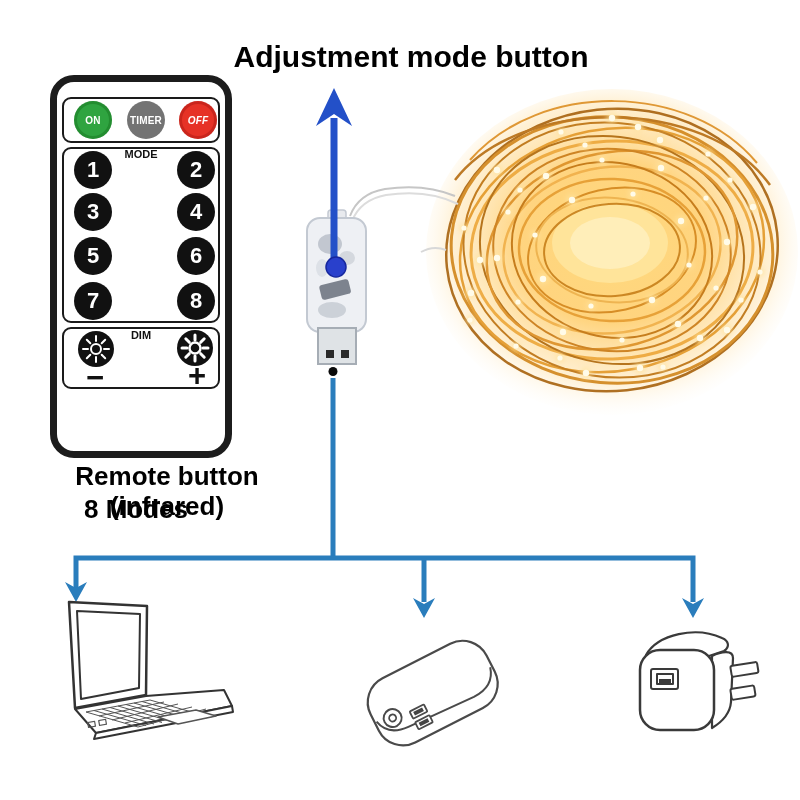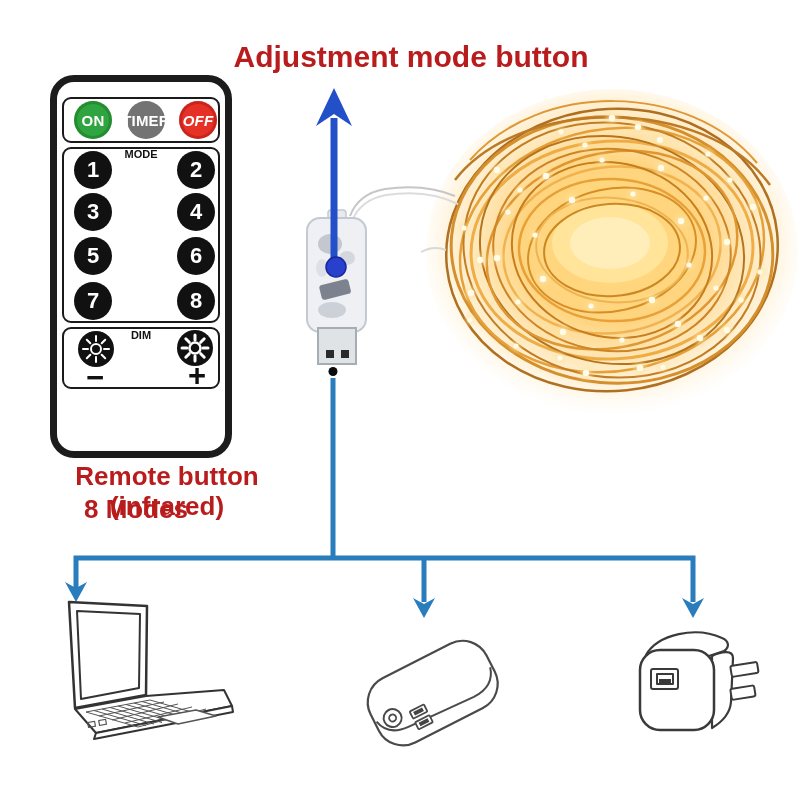--- a/index.html
+++ b/index.html
@@ -1,38 +1,38 @@
 <!DOCTYPE html>
 <html><head>
 <meta charset="utf-8">
 <style>
   html,body{margin:0;padding:0;background:#ffffff;}
   .stage{position:relative;width:800px;height:800px;background:#ffffff;overflow:hidden;
          font-family:"Liberation Sans",sans-serif;color:#151515;}
   .stage svg.art{position:absolute;left:0;top:0;}
-  .label{position:absolute;font-weight:bold;color:#b91c1c;}
+  .label{position:absolute;font-weight:bold;color:#000000;}
   .lbl-adjust{left:211px;top:40px;width:400px;text-align:center;font-size:30px;line-height:34px;}
   .lbl-power{left:341px;top:502px;width:412px;text-align:center;font-size:29px;line-height:33px;}
   .lbl-remote1{left:17px;top:461px;width:300px;text-align:center;font-size:26px;line-height:30px;}
   .lbl-remote2{left:36px;top:494px;width:200px;text-align:center;font-size:26px;line-height:30px;}
 
   
   .remote{position:absolute;left:50px;top:75px;width:182px;height:383px;box-sizing:border-box;
           background:#ffffff;border:7px solid #1c1c1c;border-radius:24px;}
   .rc-group{position:absolute;box-sizing:border-box;border:2px solid #1a1a1a;border-radius:9px;background:#fff;}
   .rc-power{left:5px;top:15px;width:158px;height:46px;}
   .rc-mode{left:5px;top:65px;width:158px;height:176px;}
   .rc-dim{left:5px;top:245px;width:158px;height:62px;}
   .rc-label{position:absolute;left:5px;width:158px;text-align:center;font-size:11px;font-weight:bold;color:#111;}
   .rc-label.mode{top:66px;}
   .rc-label.dim{top:247px;}
   .cbtn{position:absolute;border-radius:50%;background:#111;color:#fff;display:flex;
         align-items:center;justify-content:center;font-weight:bold;}
   .cbtn.num{width:38px;height:38px;font-size:22px;}
-  .cbtn.pw{width:38px;height:38px;font-size:15px;letter-spacing:.2px;}
+  .cbtn.pw{width:38px;height:38px;font-size:10px;letter-spacing:.2px;}
   .on{left:17px;top:19px;box-shadow:inset 0 0 0 3px rgba(0,70,0,.25);}
   .timer{left:70px;top:19px;font-size:9.5px;}
   .off{left:122px;top:19px;box-shadow:inset 0 0 0 3px rgba(120,0,0,.25);font-style:italic;}
   .n1{left:17px;top:69px;}  .n2{left:120px;top:69px;}
   .n3{left:17px;top:111px;} .n4{left:120px;top:111px;}
   .n5{left:17px;top:155px;} .n6{left:120px;top:155px;}
   .n7{left:17px;top:200px;} .n8{left:120px;top:200px;}
   .dimbtn{width:36px;height:36px;}
   .dml{left:21px;top:249px;} .dmr{left:120px;top:248px;}
   .dim-sign{position:absolute;width:60px;text-align:center;font-size:31px;font-weight:bold;color:#111;line-height:30px;}

